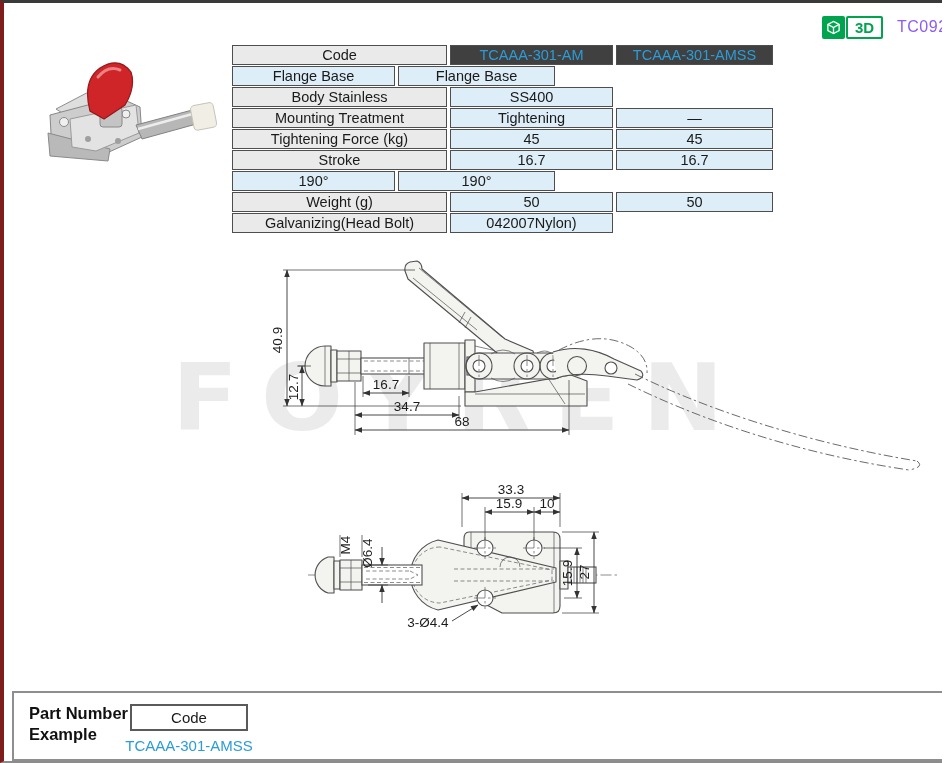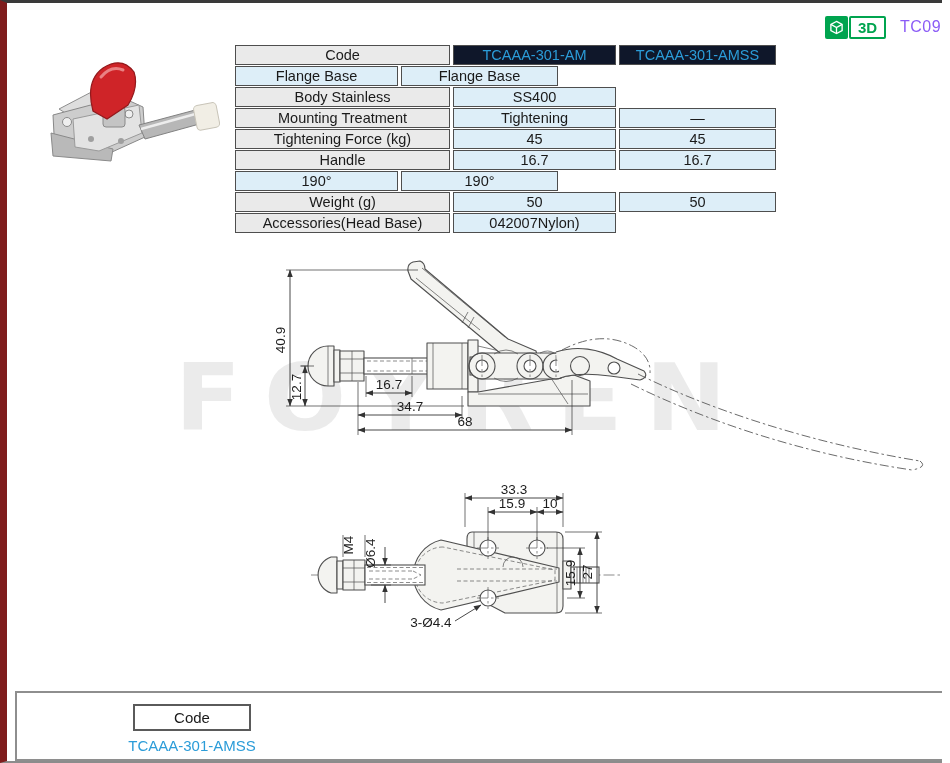--- a/index.html
+++ b/index.html
@@ -1,36 +1,36 @@
 <!DOCTYPE html>
 <html><head>
 <meta charset="utf-8">
 <style>
   html,body{margin:0;padding:0;background:#fff;}
   *{box-sizing:border-box;}
   .page{
     position:relative;width:942px;height:763px;background:#fff;overflow:hidden;
     font-family:"Liberation Sans",sans-serif;
-    border-top:3px solid #3a3a3a;border-left:7px solid #7f1d1d;border-bottom:2px solid #8c8c8c;
+    border-top:3px solid #3a3a3a;border-left:4px solid #7f1d1d;border-bottom:2px solid #8c8c8c;
   }
   
   .badge-wrap{position:absolute;left:818px;top:13px;display:flex;align-items:center;}
   .badge-cube{width:23px;height:23px;background:#00a44f;border-radius:2px;display:flex;align-items:center;justify-content:center;}
   .badge-3d{width:37px;height:23px;border:2px solid #00a44f;border-radius:2px;margin-left:1px;
     display:flex;align-items:center;justify-content:center;color:#00a44f;font-size:15px;font-weight:700;background:#fff;}
   .page-code{position:absolute;left:893px;top:15px;font-size:16px;color:#8b5cf6;letter-spacing:.5px;}
   
   .spec-table{position:absolute;left:228px;top:42px;width:542px;}
   .spec-row{display:flex;height:20px;margin-bottom:1px;}
   .cell{border:1px solid #4e4e4e;display:flex;align-items:center;justify-content:center;
     font-size:14.5px;color:#1a1a1a;white-space:nowrap;}
   .cell.lab{width:215px;background:#eaeaea;margin-right:3px;}
   .cell.v1{width:163px;background:#ddeef8;margin-right:3px;}
   .cell.v2{width:157px;background:#ddeef8;}
-  .spec-row.head .v1,.spec-row.head .v2{background:#0f172a;color:#2b9cd8;font-weight:500;}
+  .spec-row.head .v1,.spec-row.head .v2{background:#404040;color:#2b9cd8;font-weight:500;}
   
   .watermark{position:absolute;left:168px;top:342px;width:780px;font-size:92px;font-weight:900;
     color:rgba(110,110,110,.14);letter-spacing:22px;transform:scaleX(1.05);transform-origin:left top;
     font-family:"DejaVu Sans",sans-serif;z-index:0;user-select:none;}
   .draw{position:absolute;z-index:1;}
   .pn-box{position:absolute;left:8px;top:688px;width:934px;height:70px;border:2px solid #8e8e8e;background:#fff;}
   .pn-title{position:absolute;left:15px;top:10px;width:112px;font-size:16.5px;font-weight:700;color:#111;line-height:1.3;}
   .pn-code-box{position:absolute;left:116px;top:11px;width:118px;height:27px;border:2px solid #5a5a5a;
     display:flex;align-items:center;justify-content:center;font-size:15px;color:#1a1a1a;background:#fff;}
   .pn-code-val{position:absolute;left:104px;top:44px;width:142px;text-align:center;font-size:15px;color:#2b9cd8;font-weight:500;}
@@ -104,35 +104,35 @@
       <div class="cell lab">Mounting Treatment</div>
       <div class="cell v1">Tightening</div>
       <div class="cell v2">—</div>
     </div>
     <div class="spec-row">
       <div class="cell lab">Tightening Force (kg)</div>
       <div class="cell v1">45</div>
       <div class="cell v2">45</div>
     </div>
     <div class="spec-row">
-      <div class="cell lab">Handle</div>
+      <div class="cell lab">Stroke</div>
       <div class="cell v1">16.7</div>
       <div class="cell v2">16.7</div>
     </div>
     <div class="spec-row">
       <div class="cell v1">190°</div>
       <div class="cell v2">190°</div>
     </div>
     <div class="spec-row">
       <div class="cell lab">Weight (g)</div>
       <div class="cell v1">50</div>
       <div class="cell v2">50</div>
     </div>
     <div class="spec-row">
-      <div class="cell lab">Accessories(Head Base)</div>
+      <div class="cell lab">Galvanizing(Head Bolt)</div>
       <div class="cell v1">042007Nylon)</div>
     </div>
   </div>
 
   <div class="watermark">FOYREN</div>
 
   <svg class="draw" style="left:265px;top:253px;" width="685" height="221" viewBox="0 0 685 221">
     <defs>
       <marker id="ah1" viewBox="0 0 10 8" refX="9" refY="4" markerWidth="9" markerHeight="7" orient="auto-start-reverse">
         <path d="M0,.5 L9.5,4 L0,7.5 Z" fill="#333"></path>
@@ -257,17 +257,18 @@
     <line class="diml" x1="273" y1="69" x2="273" y2="119" marker-start="url(#ah2)" marker-end="url(#ah2)"></line>
     <text class="dim" text-anchor="middle" transform="rotate(-90 268 94)" x="268" y="94">15.9</text>
     <line class="diml" x1="290" y1="53" x2="290" y2="134" marker-start="url(#ah2)" marker-end="url(#ah2)"></line>
     <text class="dim" text-anchor="middle" transform="rotate(-90 285 93)" x="285" y="93">27</text>
 
     <line class="diml" x1="148" y1="142" x2="174" y2="126" marker-end="url(#ah2)"></line>
     <text class="dim" text-anchor="middle" x="124" y="148">3-Ø4.4</text>
   </svg>
 
   <div class="pn-box">
+    <div class="pn-title">Part Number Example</div>
     <div class="pn-code-box">Code</div>
     <div class="pn-code-val">TCAAA-301-AMSS</div>
   </div>
 
 </div>
 
 </body></html>

